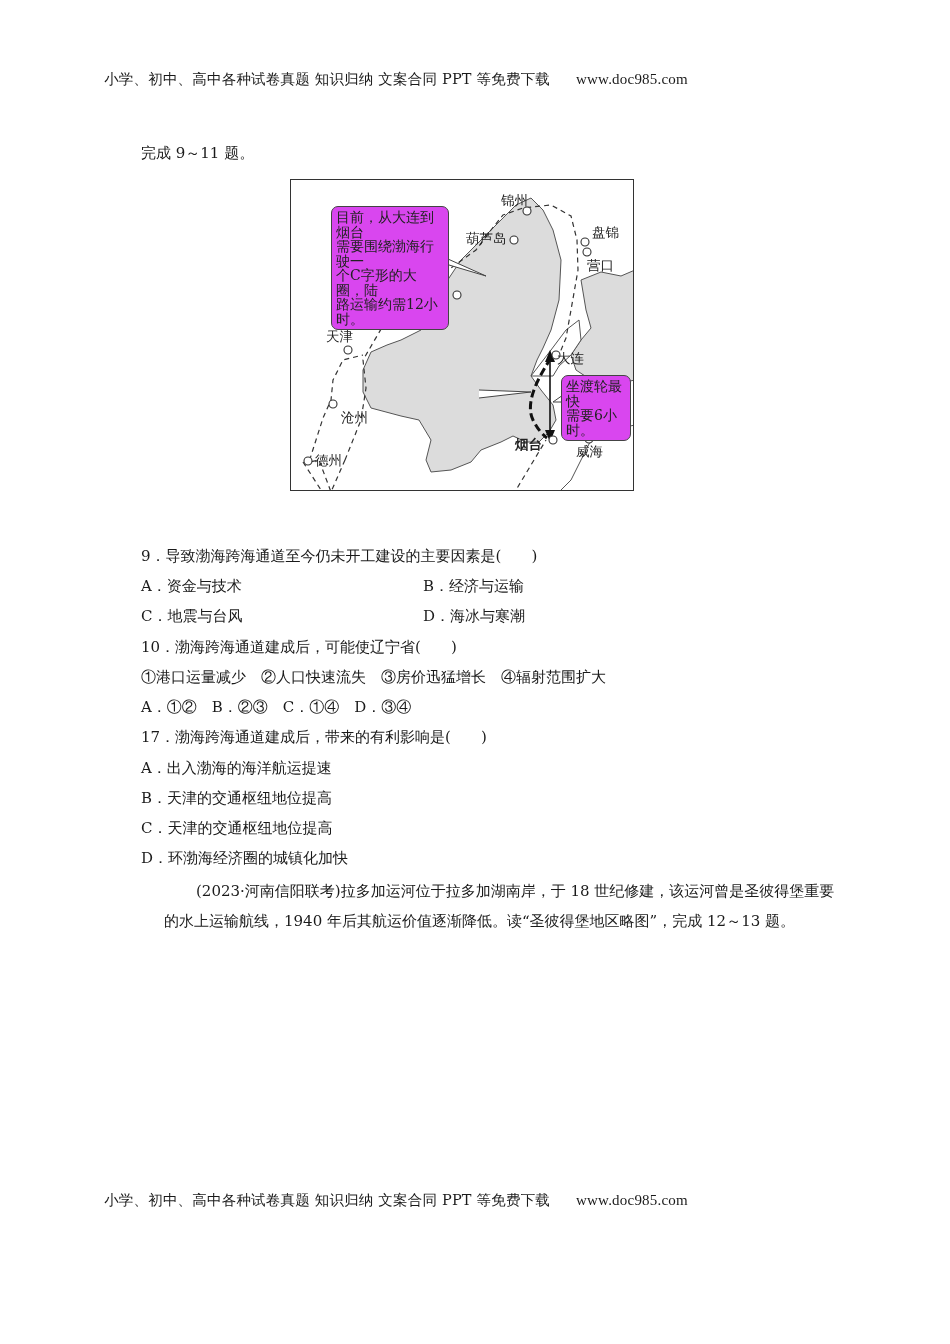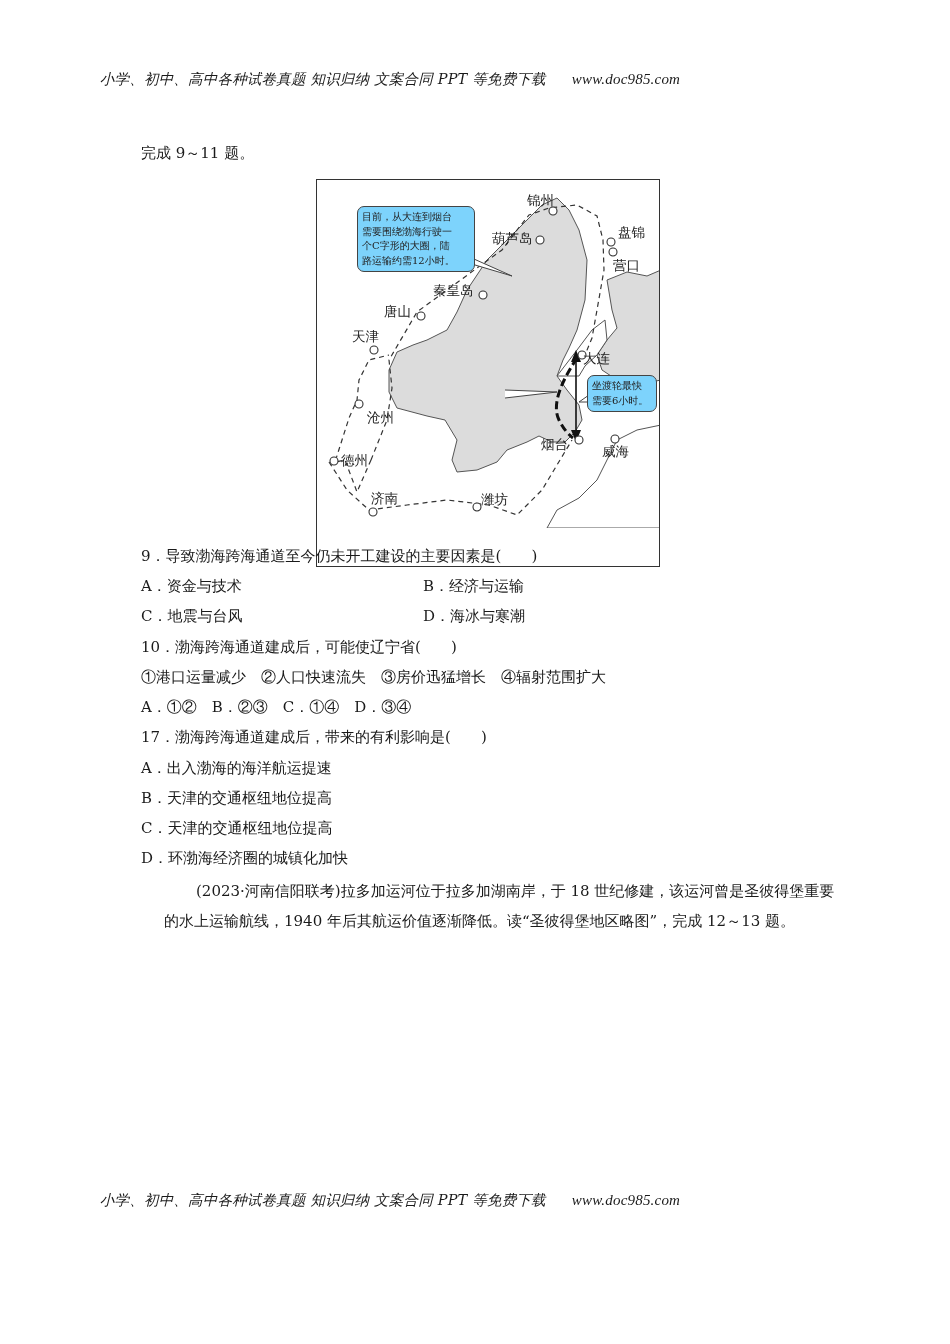--- a/index.html
+++ b/index.html
@@ -1,31 +1,31 @@
 <!DOCTYPE html>
 <html><head>
   <meta charset="utf-8">
   <style>
     html, body { margin: 0; padding: 0; background: #ffffff; }
     body { width: 950px; height: 1344px; position: relative; overflow: hidden;
            font-family: "DejaVu Serif", "Liberation Serif", serif; color: #1a1a1a; }
-    .hdr { position: absolute; left: 2px; width: 776px; text-align: center;
-           font-size: 14.5px; letter-spacing: 0.2px; color: #1a1a1a; font-style: italic; }
+    .hdr { position: absolute; left: 8px; width: 776px; text-align: center;
+           font-size: 14.5px; letter-spacing: 0.2px; color: #1a1a1a; }
     .hdr .site { margin-left: 26px; font-family: "Liberation Serif", serif; font-size: 15px; }
     .top-hdr { top: 70px; }
     .bot-hdr { top: 1191px; }
     .line { position: absolute; left: 141px; font-size: 15px; white-space: nowrap; }
     .optB { position: absolute; left: 423px; font-size: 15px; white-space: nowrap; }
     .para { position: absolute; left: 141px; width: 672px; font-size: 15px; line-height: 30px; margin-left: 23px; }
     .para .indent { display: inline-block; width: 32px; }
-    .map { position: absolute; left: 316px; top: 179px; width: 344px; height: 388px;
+    .map { position: absolute; left: 290px; top: 179px; width: 344px; height: 312px;
            border: 1.5px solid #333; box-sizing: border-box; background: #fff; overflow: hidden; }
     .map svg { position: absolute; left: 0; top: 0; }
     .lbl { position: absolute; font-size: 13.5px; white-space: nowrap; color: #222; }
-    .callout { position: absolute; font-size: 10px; line-height: 14.5px; background: #7dd3fc;
+    .callout { position: absolute; font-size: 14px; line-height: 14.5px; background: #d946ef;
                border: 1.3px solid #444; border-radius: 7px; padding: 3px 4px; color: #222;
                white-space: pre-line; }
   </style>
 </head>
 <body>
 
 <div class="hdr top-hdr">
   <span>小学、初中、高中各种试卷真题  知识归纳  文案合同  PPT 等免费下载</span><span class="site">www.doc985.com</span>
 </div>
 
@@ -75,21 +75,21 @@
 
   <div class="lbl" style="left:210px;top:12px;">锦州</div>
   <div class="lbl" style="left:175px;top:50px;">葫芦岛</div>
   <div class="lbl" style="left:301px;top:44px;text-align:center;">盘锦</div>
   <div class="lbl" style="left:296px;top:77px;">营口</div>
   <div class="lbl" style="left:116px;top:102px;">秦皇岛</div>
   <div class="lbl" style="left:67px;top:123px;">唐山</div>
   <div class="lbl" style="left:35px;top:148px;">天津</div>
   <div class="lbl" style="left:266px;top:170px;">大连</div>
   <div class="lbl" style="left:50px;top:214px;margin-top:15px;">沧州</div>
-  <div class="lbl" style="left:224px;top:256px;">烟台</div>
+  <div class="lbl" style="left:224px;top:256px;font-weight:bold;">烟台</div>
   <div class="lbl" style="left:285px;top:263px;">威海</div>
   <div class="lbl" style="left:24px;top:272px;">德州</div>
   <div class="lbl" style="left:54px;top:310px;text-align:center;">济南</div>
   <div class="lbl" style="left:164px;top:311px;">潍坊</div>
 
   <div class="callout" style="left:40px;top:26px;width:108px;">目前，从大连到烟台
 需要围绕渤海行驶一
 个C字形的大圈，陆
 路运输约需12小时。</div>
   <div class="callout" style="left:270px;top:195px;width:60px;">坐渡轮最快

